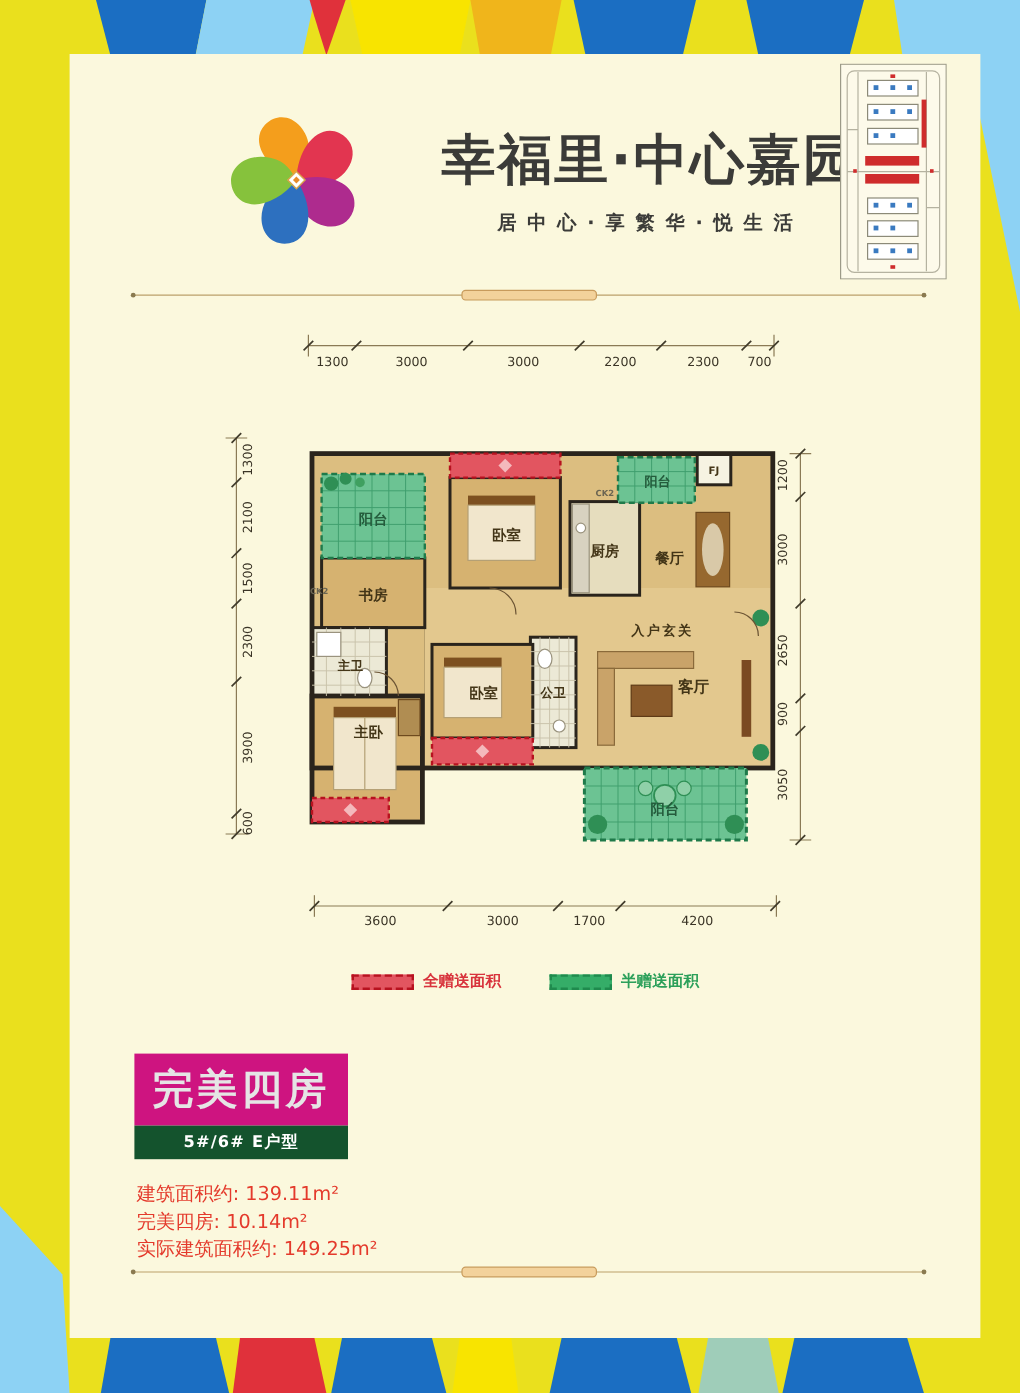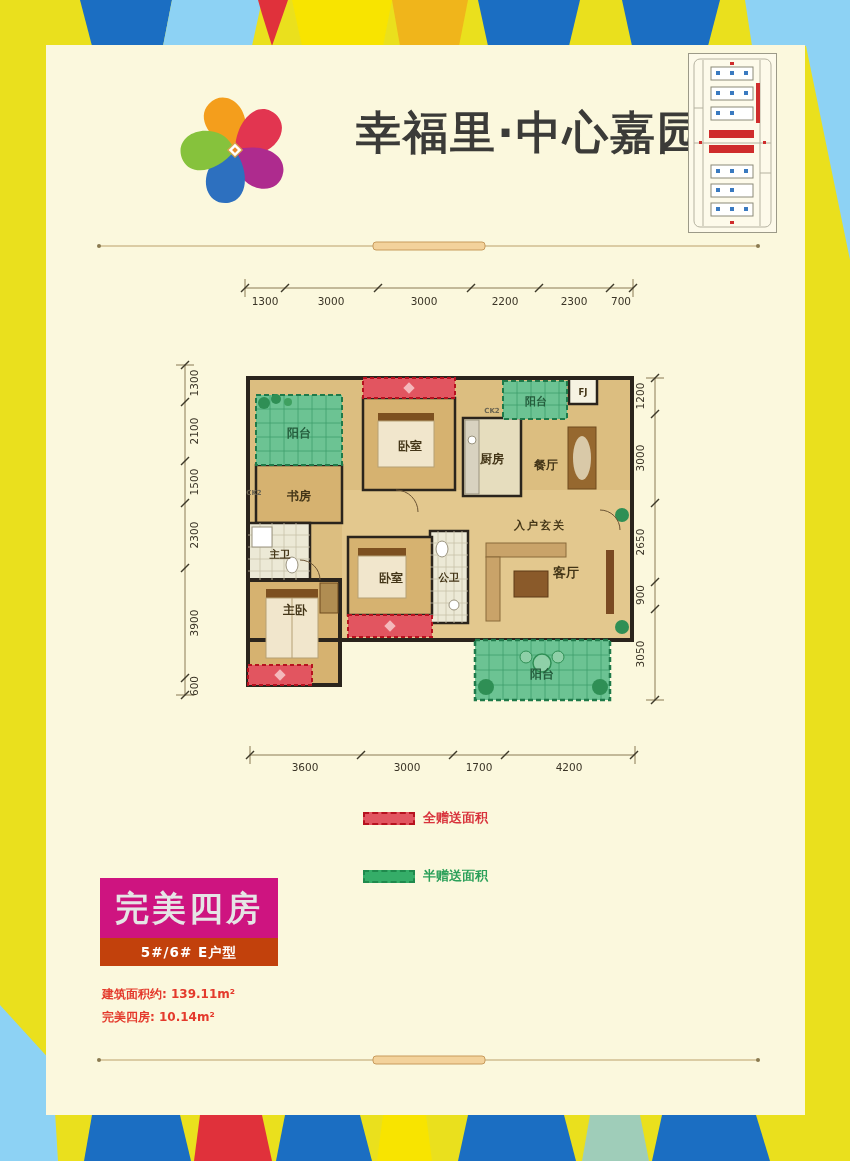--- a/index.html
+++ b/index.html
@@ -3,56 +3,56 @@
 <meta charset="utf-8">
 <style>
   html,body{margin:0;padding:0;}
   body{
     width:850px;height:1161px;position:relative;overflow:hidden;
     font-family:"DejaVu Sans","Liberation Sans",sans-serif;
     background:#EAE01D;
   }
   .border-bg{position:absolute;left:0;top:0;z-index:0;}
   .card{
-    position:absolute;left:46px;top:45px;width:759px;height:1070px;
+    position:absolute;left:58px;top:45px;width:759px;height:1070px;
     background:#FBF8DD;z-index:1;
   }
   .logo{position:absolute;left:128px;top:42px;width:122px;height:122px;}
   .brand-title{
     position:absolute;left:248px;top:58px;width:472px;text-align:center;
     font-size:45px;font-weight:bold;color:#3B3B38;letter-spacing:2px;white-space:nowrap;
   }
   .brand-subtitle{
     position:absolute;left:248px;top:131px;width:472px;text-align:center;
     font-size:16px;font-weight:bold;color:#3B3B38;letter-spacing:9px;white-space:nowrap;
   }
   .siteplan{position:absolute;left:642px;top:8px;}
   .divider{position:absolute;left:49px;width:667px;height:14px;}
   .divider-1{top:194px;}
   .divider-2{top:1008px;}
   .floorplan{position:absolute;left:124px;top:220px;}
   .legend{
     position:absolute;left:0;top:764px;width:759px;
-    display:flex;justify-content:center;align-items:center;gap:40px;flex-direction:column;
+    display:flex;justify-content:center;align-items:center;gap:40px;
   }
   .legend-item{display:flex;align-items:center;gap:8px;font-size:13px;font-weight:bold;}
   .swatch{display:inline-block;width:52px;height:13px;box-sizing:border-box;}
   .swatch-full{background:#E25560;border:2px dashed #B7121F;}
   .swatch-half{background:#35AD68;border:2px dashed #1F8A4D;}
   .headline-box{
     position:absolute;left:54px;top:833px;width:178px;height:60px;
     color:#e5e5e5;font-size:34px;font-weight:bold;letter-spacing:3px;
     text-align:center;line-height:60px;
   }
   .unit-box{
     position:absolute;left:54px;top:893px;width:178px;height:28px;
     color:#fff;font-size:13.5px;font-weight:bold;letter-spacing:1px;
     text-align:center;line-height:28px;
   }
-  .stats{position:absolute;left:56px;top:938px;font-size:12px;font-weight:bold;line-height:23px;}
+  .stats{position:absolute;left:56px;top:938px;font-size:16px;font-weight:normal;line-height:23px;}
   .disclaimer{
     position:absolute;left:80px;top:1040px;width:600px;text-align:center;
     font-size:8px;color:#8B8872;letter-spacing:0.5px;
   }
   svg text{font-family:"DejaVu Sans","Liberation Sans",sans-serif;}
 </style>
 </head>
 <body>
 
 <svg class="border-bg" width="850" height="1161" viewBox="0 0 850 1161">
@@ -85,20 +85,21 @@
       <path d="M60,62 C44,40 46,14 64,10 C84,6 94,28 83,47 C77,58 68,60 60,62 Z" fill="#E23550" transform="rotate(38 60 62)"></path>
       <path d="M60,62 C44,40 46,14 64,10 C84,6 94,28 83,47 C77,58 68,60 60,62 Z" fill="#AE2B8E" transform="rotate(110 60 62)"></path>
       <path d="M60,62 C44,40 46,14 64,10 C84,6 94,28 83,47 C77,58 68,60 60,62 Z" fill="#2D70BF" transform="rotate(182 60 62)"></path>
       <path d="M60,62 C44,40 46,14 64,10 C84,6 94,28 83,47 C77,58 68,60 60,62 Z" fill="#86C23C" transform="rotate(254 60 62)"></path>
       <rect x="55" y="57" width="10" height="10" fill="#FFFFFF" stroke="#D9A44A" stroke-width="1.2" transform="rotate(45 60 62)"></rect>
       <rect x="58" y="60" width="4" height="4" fill="#E88B2A" transform="rotate(45 60 62)"></rect>
     </g>
   </svg>
 
   <div class="brand-title">幸福里·中心嘉园</div>
+  <div class="brand-subtitle">居中心·享繁华·悦生活</div>
 
   <svg class="siteplan" width="89" height="180" viewBox="0 0 89 180">
     <rect x="0.5" y="0.5" width="88" height="179" fill="#FDFAEA" stroke="#9C9A88" stroke-width="1"></rect>
     <rect x="6" y="6" width="77" height="168" rx="6" fill="none" stroke="#B5B2A0" stroke-width="1"></rect>
     <path d="M15,7 V173 M72,7 V173 M6,90 H83 M6,55 H15 M72,120 H83" stroke="#B5B2A0" stroke-width="1" fill="none"></path>
     <g fill="#FFFFFF" stroke="#8C8A78" stroke-width="1">
       <rect x="23" y="14" width="42" height="13"></rect>
       <rect x="23" y="34" width="42" height="13"></rect>
       <rect x="23" y="54" width="42" height="13"></rect>
       <rect x="23" y="112" width="42" height="13"></rect>
@@ -317,25 +318,26 @@
       <span class="swatch swatch-full"></span>
       <span style="color: rgb(216, 51, 60);">全赠送面积</span>
     </div>
     <div class="legend-item">
       <span class="swatch swatch-half"></span>
       <span style="color: rgb(44, 160, 90); font-family: Liberation Mono, monospace;">半赠送面积</span>
     </div>
   </div>
 
   <div class="headline-box" style="background: rgb(206, 20, 128);">完美四房</div>
-  <div class="unit-box" style="background: #c2410c;">5#/6#  E户型</div>
+  <div class="unit-box" style="background: #14532d;">5#/6#  E户型</div>
 
   <div class="stats" style="color: rgb(228, 58, 44);">
     <div>建筑面积约: 139.11m²</div>
     <div>完美四房: 10.14m²</div>
+    <div>实际建筑面积约: 149.25m²</div>
   </div>
 
   <svg class="divider divider-2" width="667" height="14" viewBox="0 0 667 14">
     <line x1="4" y1="7" x2="663" y2="7" stroke="#BBA06B" stroke-width="1"></line>
     <circle cx="4" cy="7" r="2" fill="#8A7A50"></circle>
       <circle cx="663" cy="7" r="2" fill="#8A7A50"></circle>
     <rect x="278" y="3" width="112" height="8" rx="3" fill="#F3D29B" stroke="#C89B5C" stroke-width="1"></rect>
   </svg>
 
 

